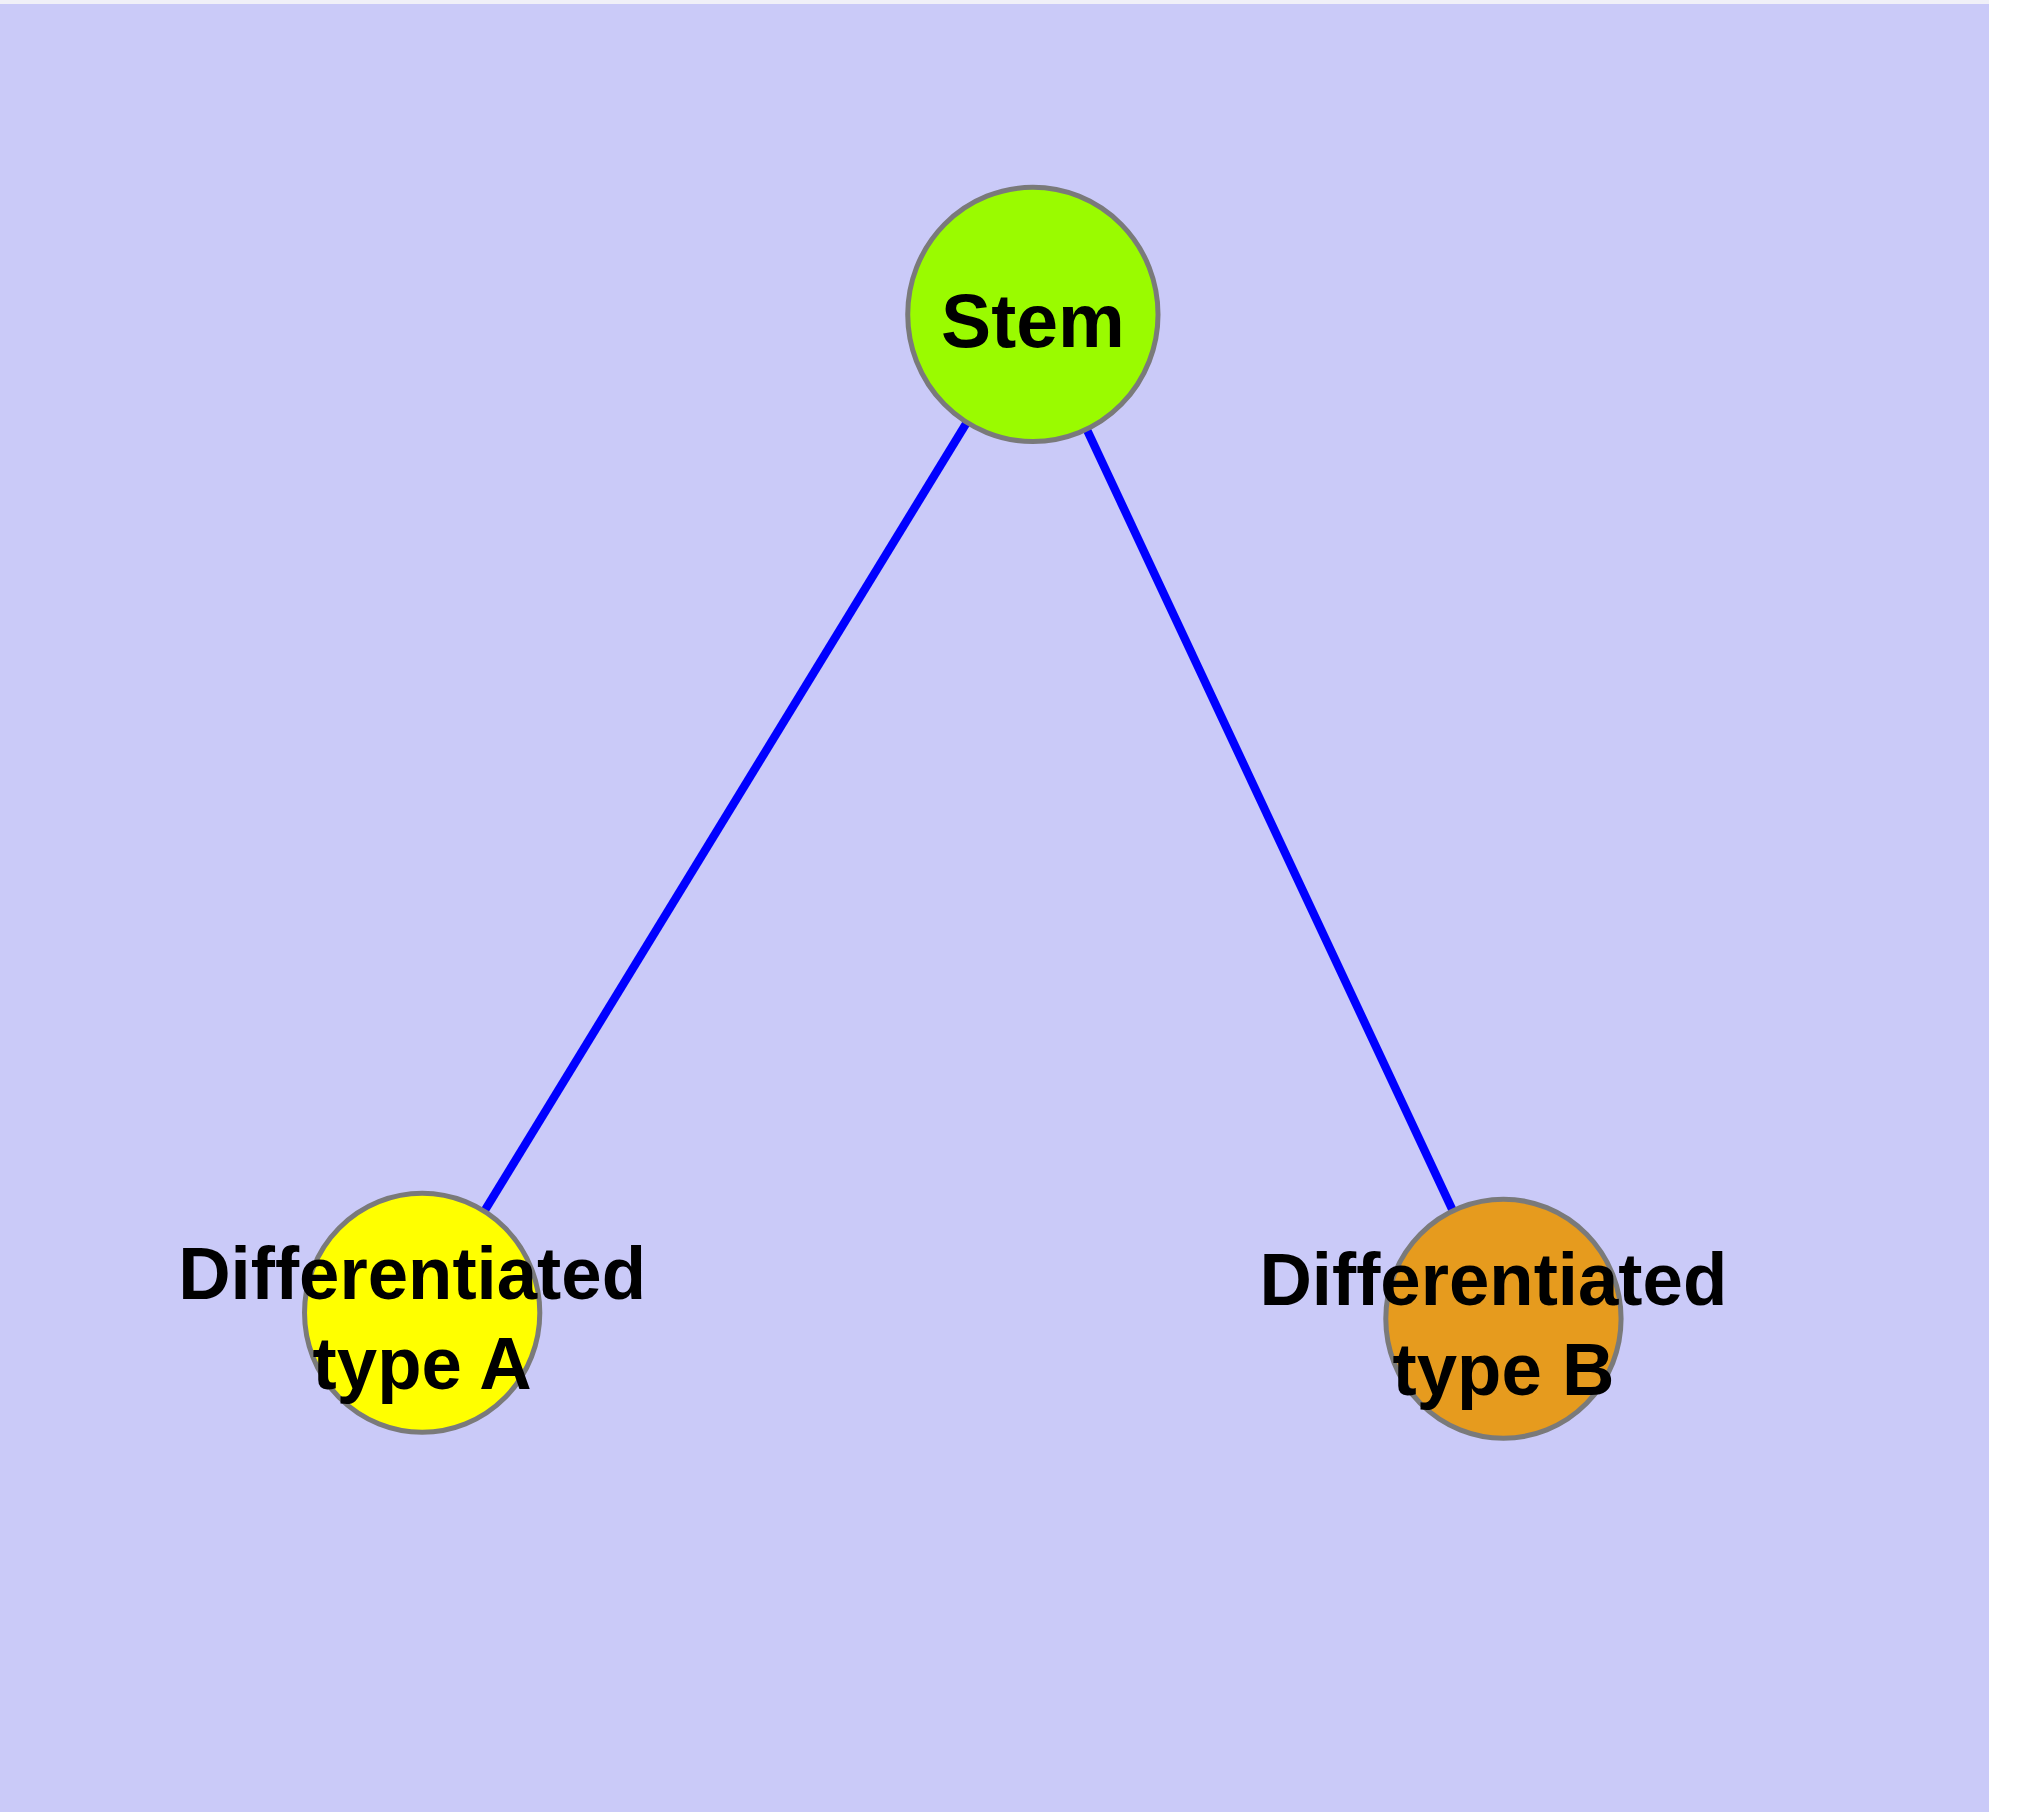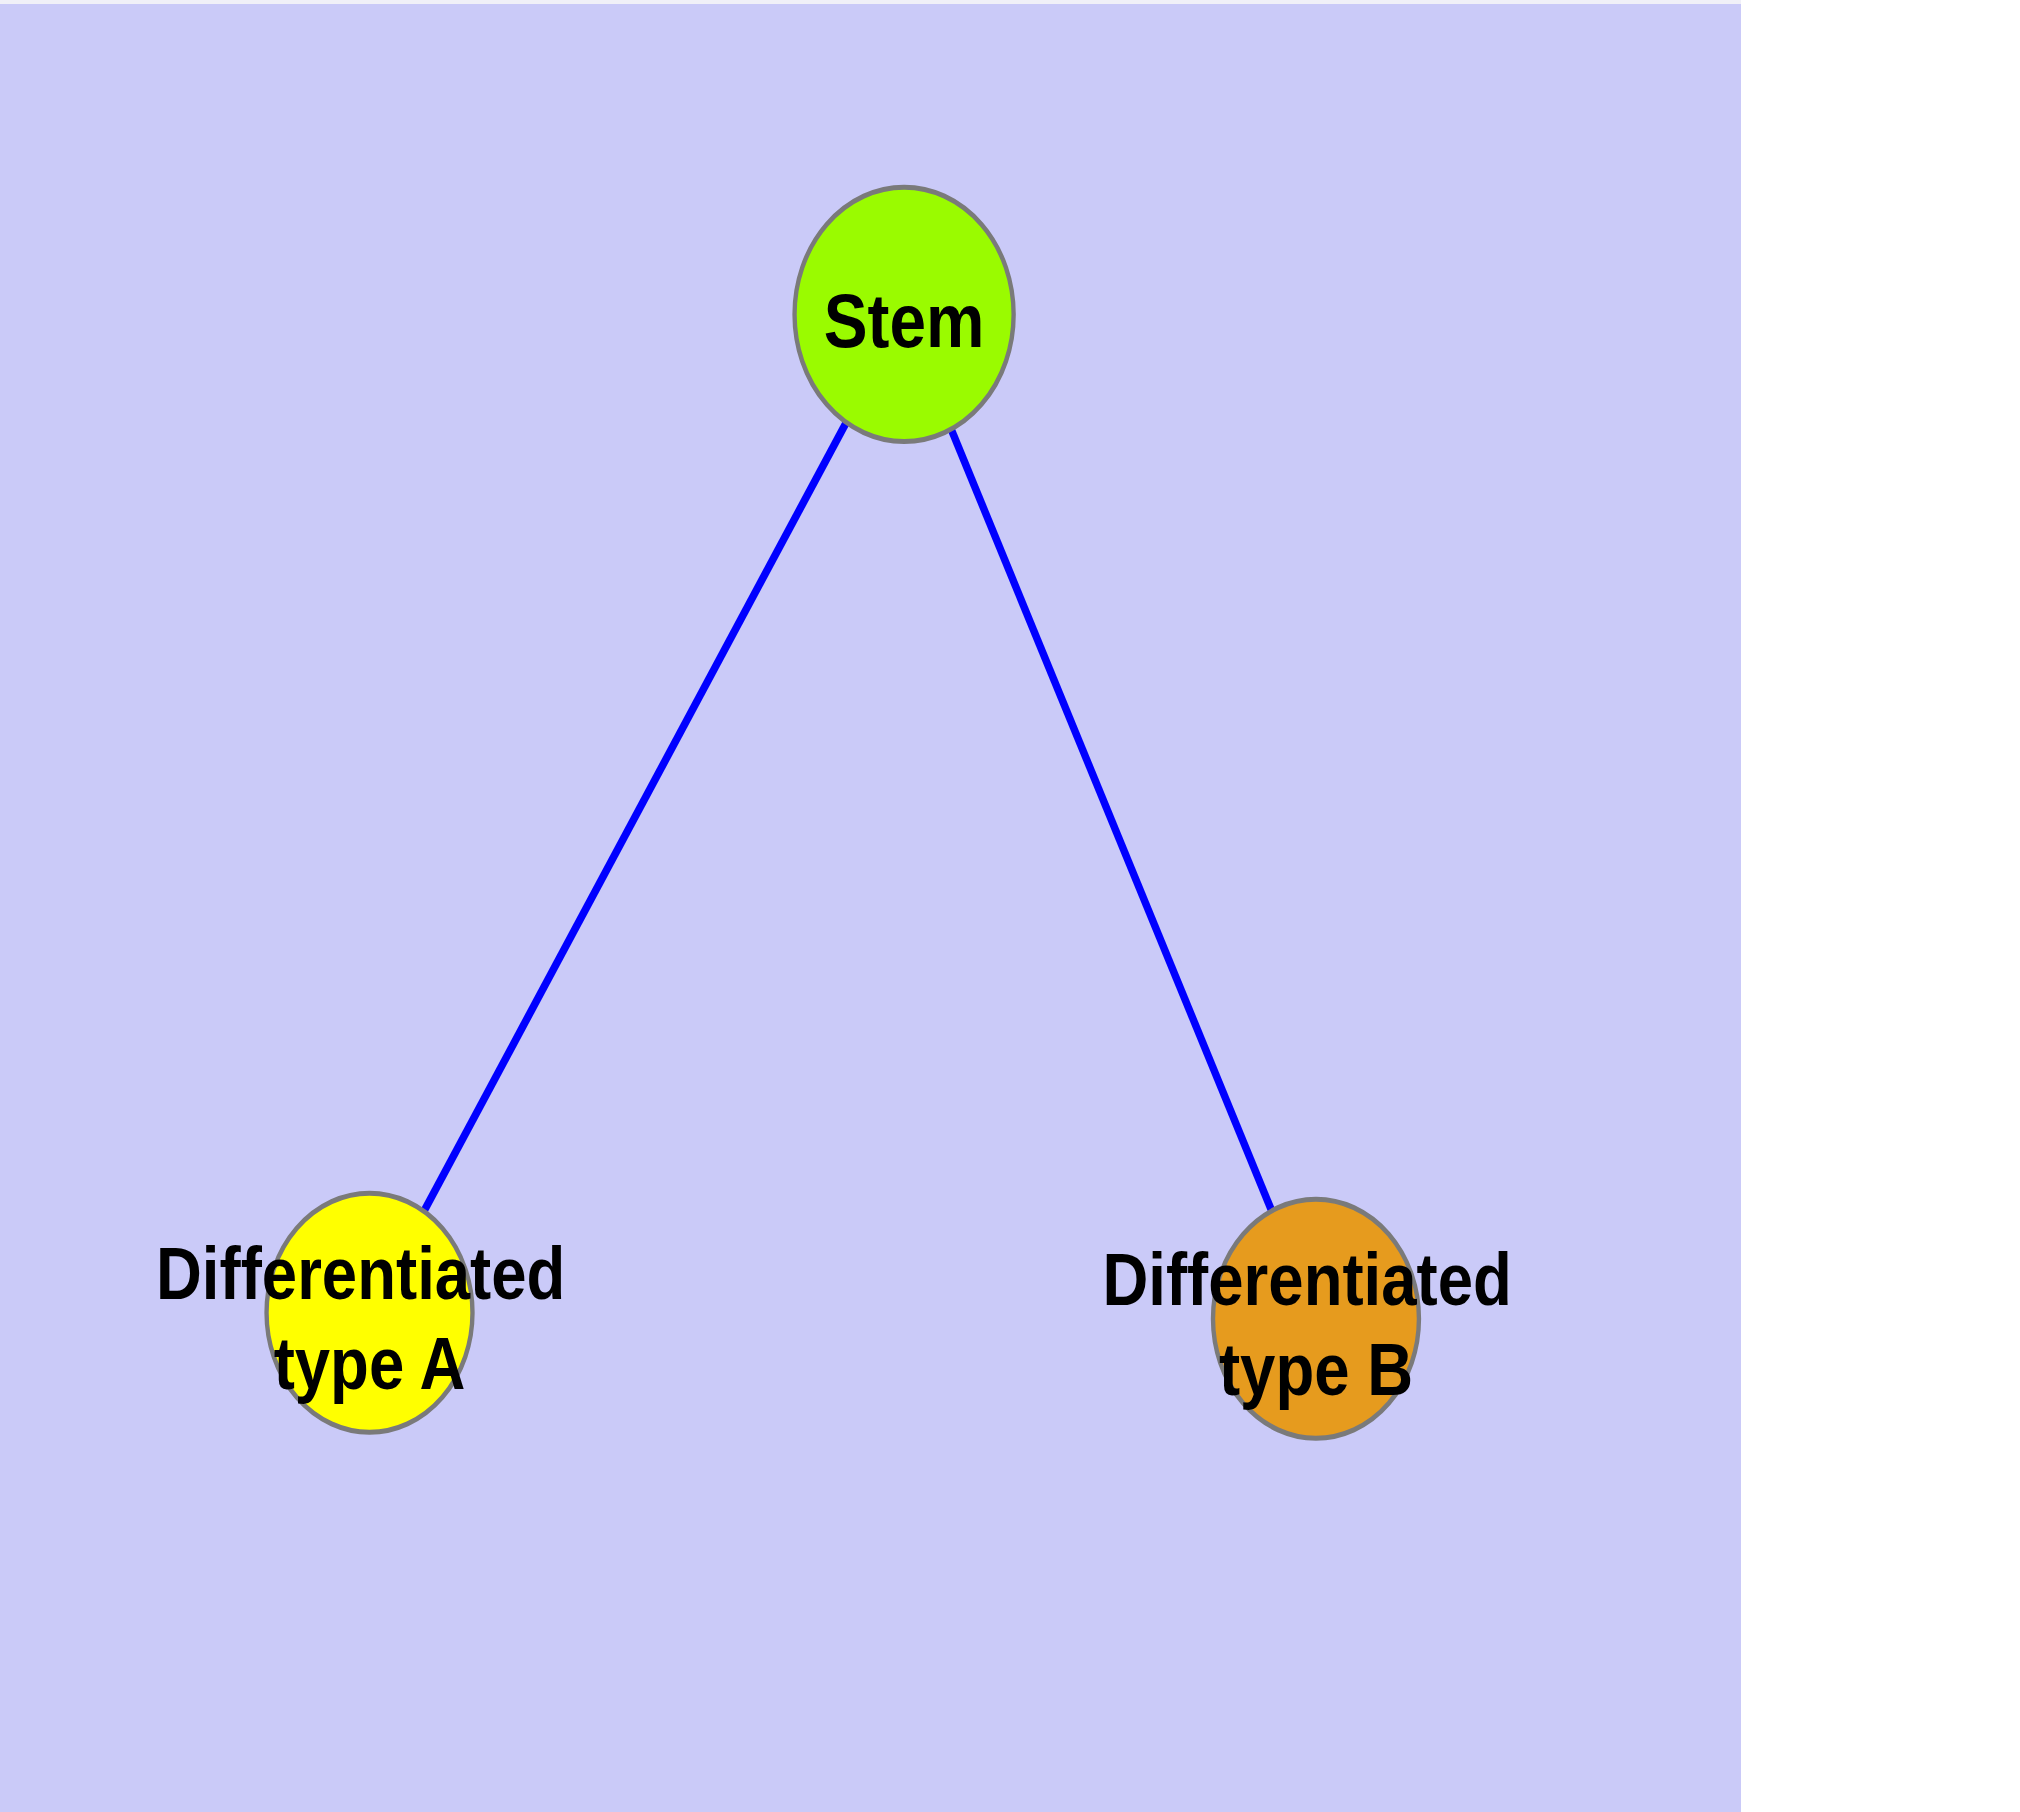--- a/index.html
+++ b/index.html
@@ -3,21 +3,21 @@
 <meta charset="utf-8">
 <style>
   html, body {
     margin: 0;
     padding: 0;
     background: #ffffff;
     font-family: "Liberation Sans", sans-serif;
   }
   .stage {
     position: relative;
-    width: 1741px;
+    width: 1989px;
     height: 1812px;
     overflow: hidden;
     text-align: right;
   }
   .top-strip {
     position: absolute;
     top: 0; left: 0; right: 0;
     height: 4.2px;
     z-index: 2;
   }

